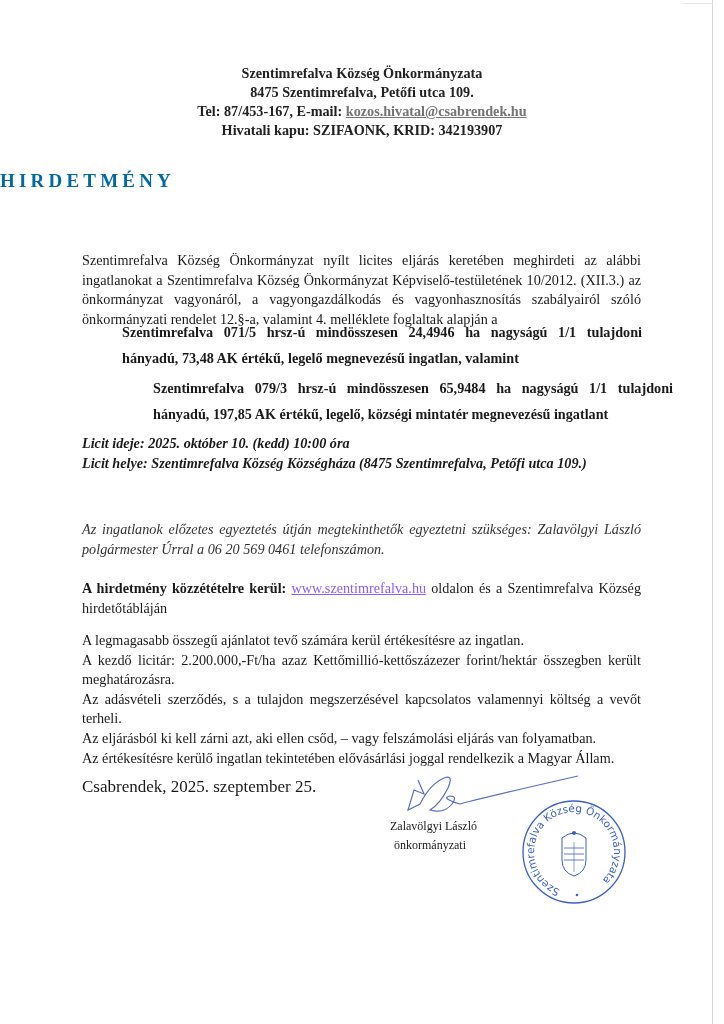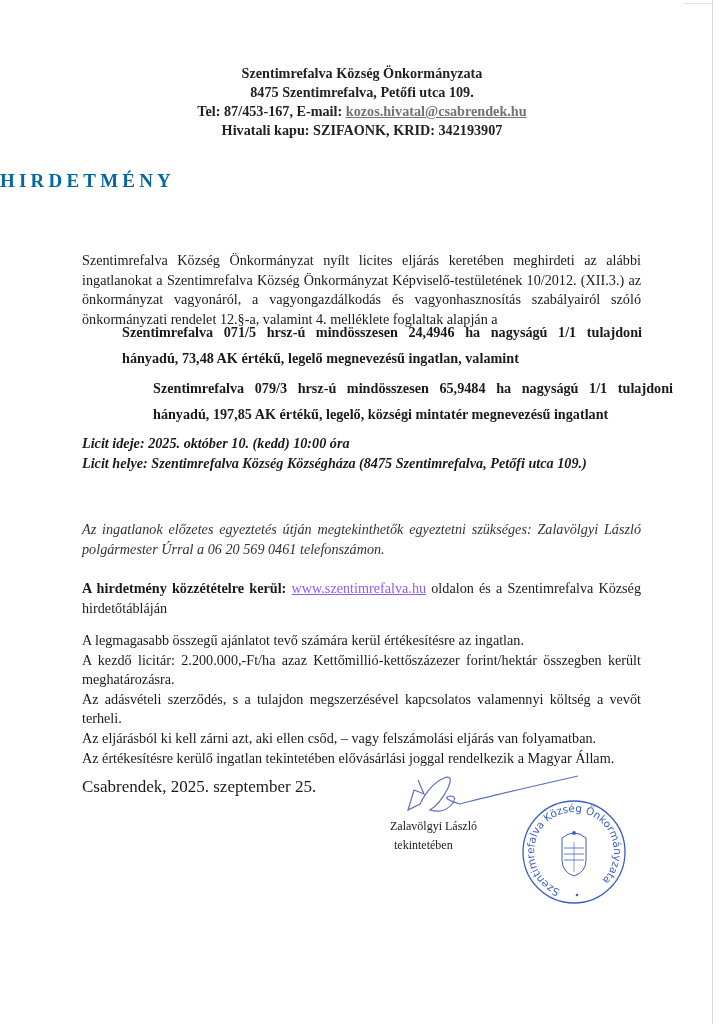--- a/index.html
+++ b/index.html
@@ -68,21 +68,21 @@
 </div>
 
 <div class="date-line">Csabrendek, 2025. szeptember 25.</div>
 
 <svg class="signature" viewBox="0 0 180 50">
   <path id="sig-path" d="M18 6 L24 20 L14 16 L8 36 L20 30 Q30 10 44 4 Q54 0 48 14 Q40 30 30 36 Q44 40 52 30 Q58 22 50 22 Q40 24 60 30 Q90 22 178 2" fill="none" stroke-width="1.2" stroke="#5a6fc0"></path>
 </svg>
 
 <div class="signer">
   <div>Zalavölgyi László</div>
-  <div class="role">tekintetében</div>
+  <div class="role">önkormányzati</div>
 </div>
 
 <svg class="stamp" viewBox="0 0 108 108">
   <defs>
     <path id="stamp-arc" d="M 54,54 m -40,0 a 40,40 0 1,1 80,0 a 40,40 0 1,1 -80,0"></path>
   </defs>
   <circle class="stamp-stroke" cx="54" cy="54" r="51" fill="none" stroke-width="1.3" stroke="#3b5fc4"></circle>
   <text class="stamp-fill" font-size="10.5" font-family="DejaVu Sans, sans-serif" transform="rotate(-70 54 54)" fill="#3b5fc4">
     <textPath href="#stamp-arc" id="stamp-text">Szentimrefalva Község Önkormányzata</textPath>
   </text>

